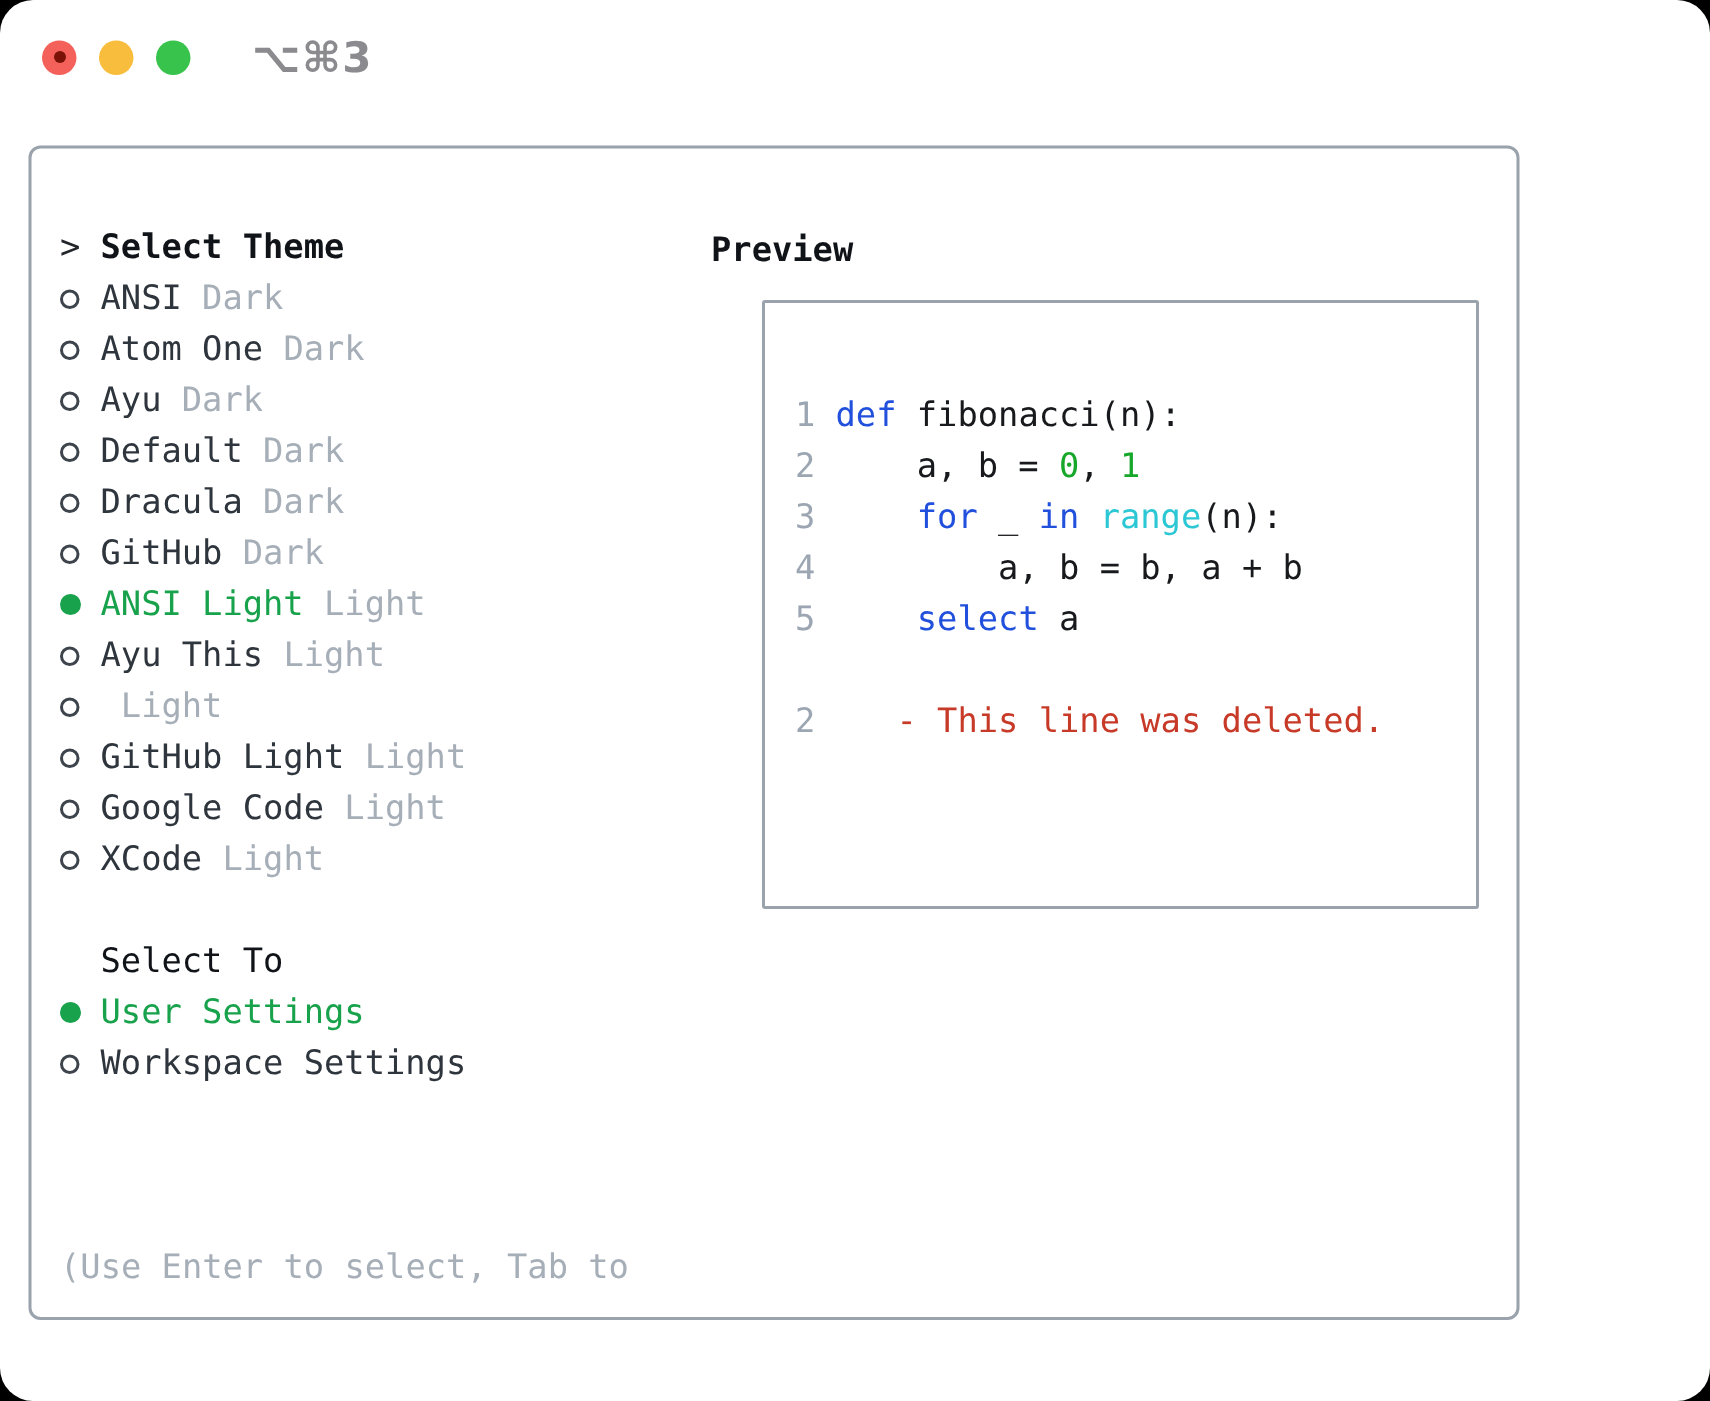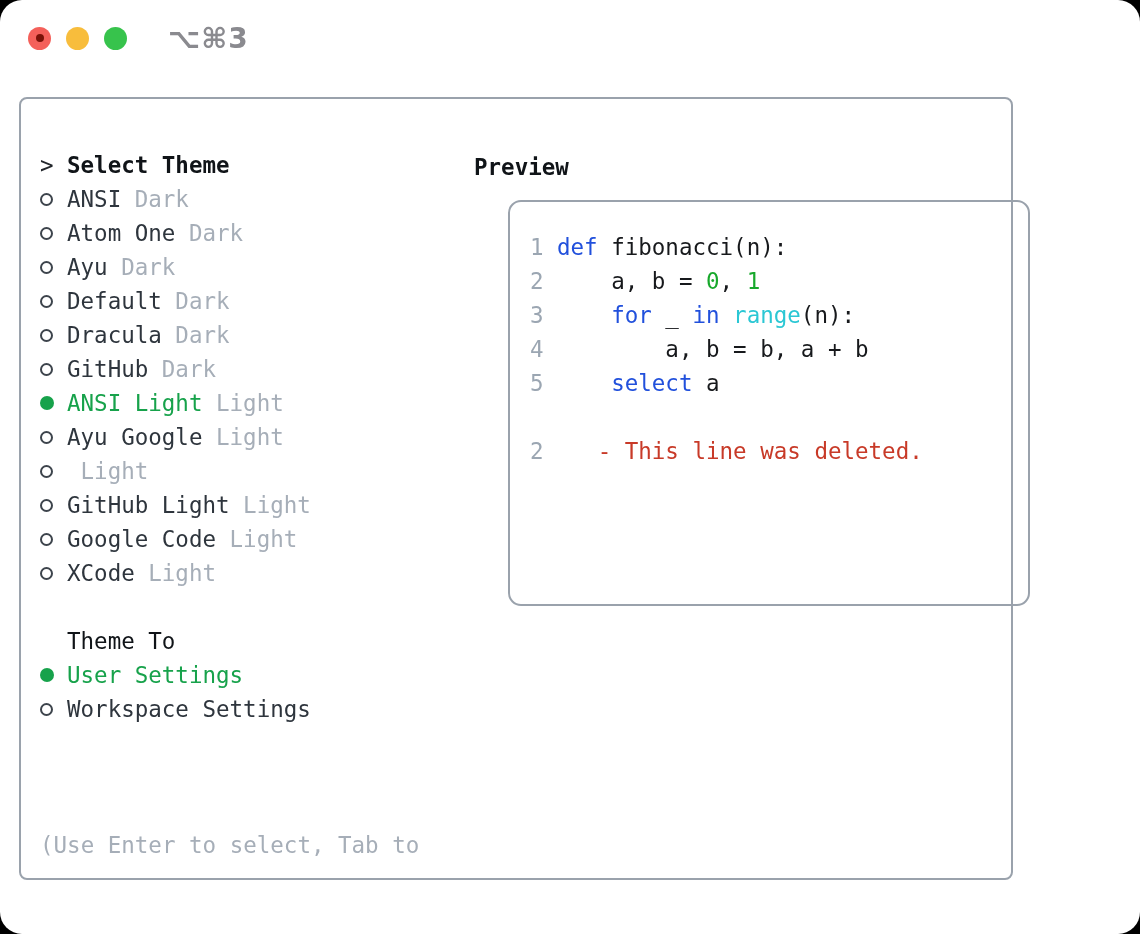--- a/index.html
+++ b/index.html
@@ -27,21 +27,21 @@
   .ring{width:13px;height:13px;border:2px solid #3d444c;border-radius:50%;}
   .dotsel{width:14px;height:14px;background:var(--green);border-radius:50%;}
   .hdr{font-weight:bold;color:var(--hdr);text-align:right;}
   .applyhdr{color:var(--hdr);}
   .name{color:var(--item);}
   .name.sel{color:var(--green);}
   .variant{color:var(--muted);}
   .spacer{height:34px;}
   .help{color:var(--muted);line-height:34px;white-space:pre;}
   .preview-title{position:absolute;left:453px;top:51px;height:34px;line-height:34px;font-weight:bold;color:var(--hdr);}
-  .preview-box{position:absolute;left:487px;top:101px;width:522px;height:406px;border:2px solid var(--border);border-radius:13px;padding:28px 6px 0 20px;}
+  .preview-box{position:absolute;left:487px;top:101px;width:478px;height:406px;border:2px solid var(--border);border-radius:2px;padding:58px 6px 0 20px;}
   .code-row{height:34px;line-height:34px;white-space:pre;}
   .ln{display:inline-block;width:27px;color:var(--ln);}
   .tk-plain{color:var(--ink);}
   .tk-keyword{color:var(--blue);}
   .tk-builtin{color:var(--cyan);}
   .tk-literal{color:var(--lit);}
   .tk-context{color:#9aa1a8;}
   .tk-deleted{color:var(--red);}
   .tk-added{color:var(--add);}
 </style>
@@ -68,32 +68,32 @@
       </div>
 
       <div id="theme-list">
           <div class="row"><span class="marker"><span class="ring"></span></span><span class="name">ANSI</span><span class="variant"> Dark</span></div>
           <div class="row"><span class="marker"><span class="ring"></span></span><span class="name">Atom One</span><span class="variant"> Dark</span></div>
           <div class="row"><span class="marker"><span class="ring"></span></span><span class="name">Ayu</span><span class="variant"> Dark</span></div>
           <div class="row"><span class="marker"><span class="ring"></span></span><span class="name">Default</span><span class="variant"> Dark</span></div>
           <div class="row"><span class="marker"><span class="ring"></span></span><span class="name">Dracula</span><span class="variant"> Dark</span></div>
           <div class="row"><span class="marker"><span class="ring"></span></span><span class="name">GitHub</span><span class="variant"> Dark</span></div>
           <div class="row"><span class="marker"><span class="dotsel"></span></span><span class="name sel">ANSI Light</span><span class="variant"> Light</span></div>
-          <div class="row"><span class="marker"><span class="ring"></span></span><span class="name">Ayu Google</span><span class="variant"> Light</span></div>
+          <div class="row"><span class="marker"><span class="ring"></span></span><span class="name">Ayu This</span><span class="variant"> Light</span></div>
           <div class="row"><span class="marker"><span class="ring"></span></span><span class="variant"> Light</span></div>
           <div class="row"><span class="marker"><span class="ring"></span></span><span class="name">GitHub Light</span><span class="variant"> Light</span></div>
           <div class="row"><span class="marker"><span class="ring"></span></span><span class="name">Google Code</span><span class="variant"> Light</span></div>
           <div class="row"><span class="marker"><span class="ring"></span></span><span class="name">XCode</span><span class="variant"> Light</span></div>
         </div>
 
       <div class="spacer"></div>
 
       <div class="row">
         <span class="marker"></span>
-        <span class="applyhdr">Theme To</span>
+        <span class="applyhdr">Select To</span>
       </div>
 
       <div id="apply-options">
           <div class="row"><span class="marker"><span class="dotsel"></span></span><span class="name sel">User Settings</span></div>
           <div class="row"><span class="marker"><span class="ring"></span></span><span class="name">Workspace Settings</span></div>
         </div>
 
       <div class="spacer"></div>
 
       <div class="help">

